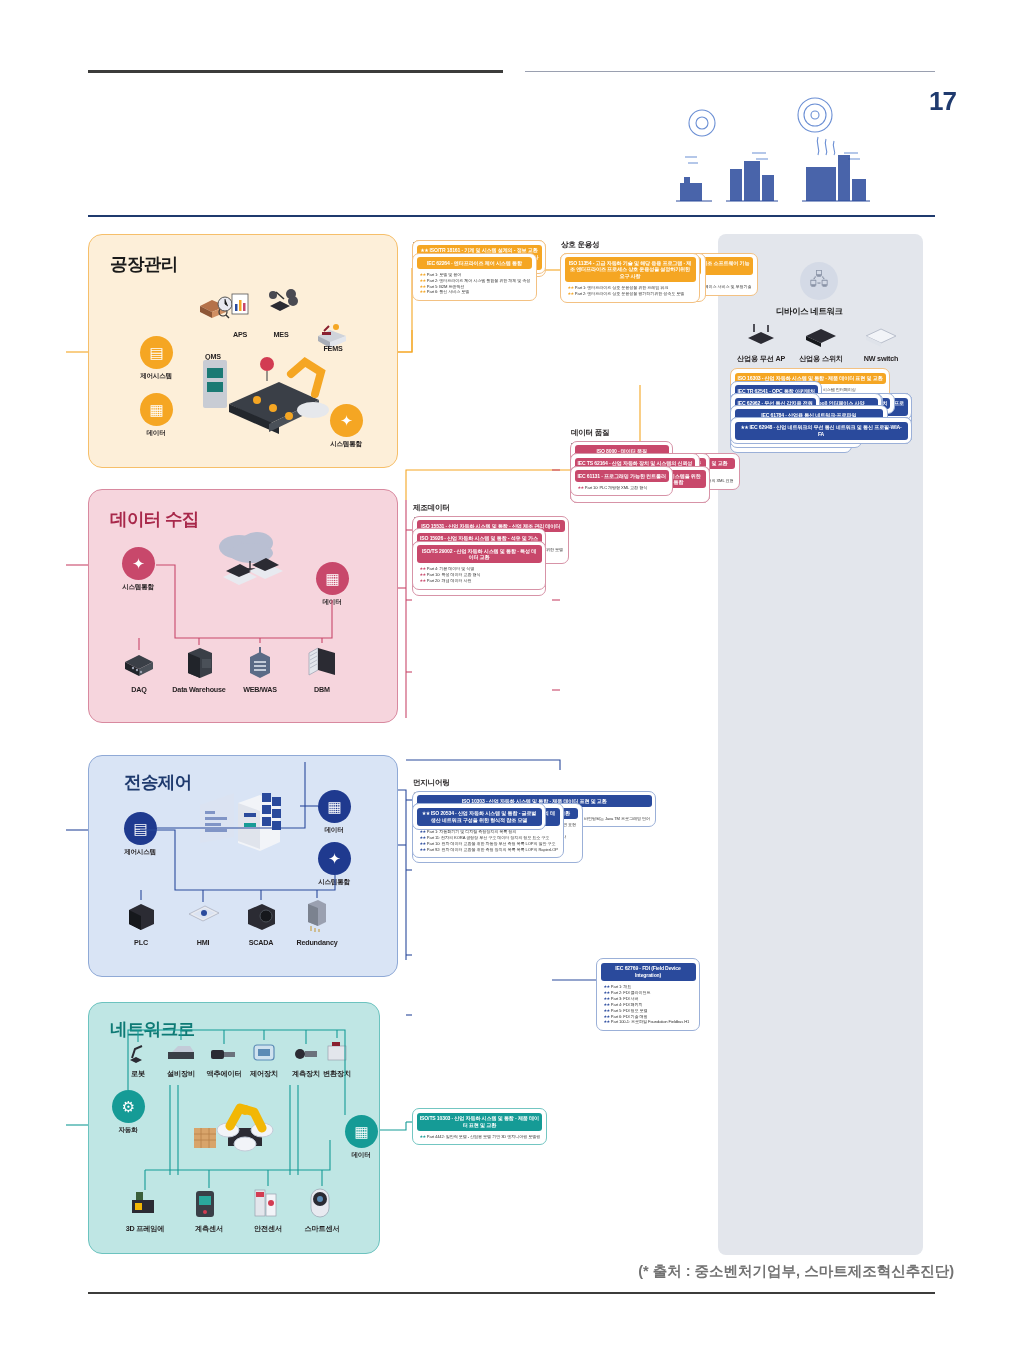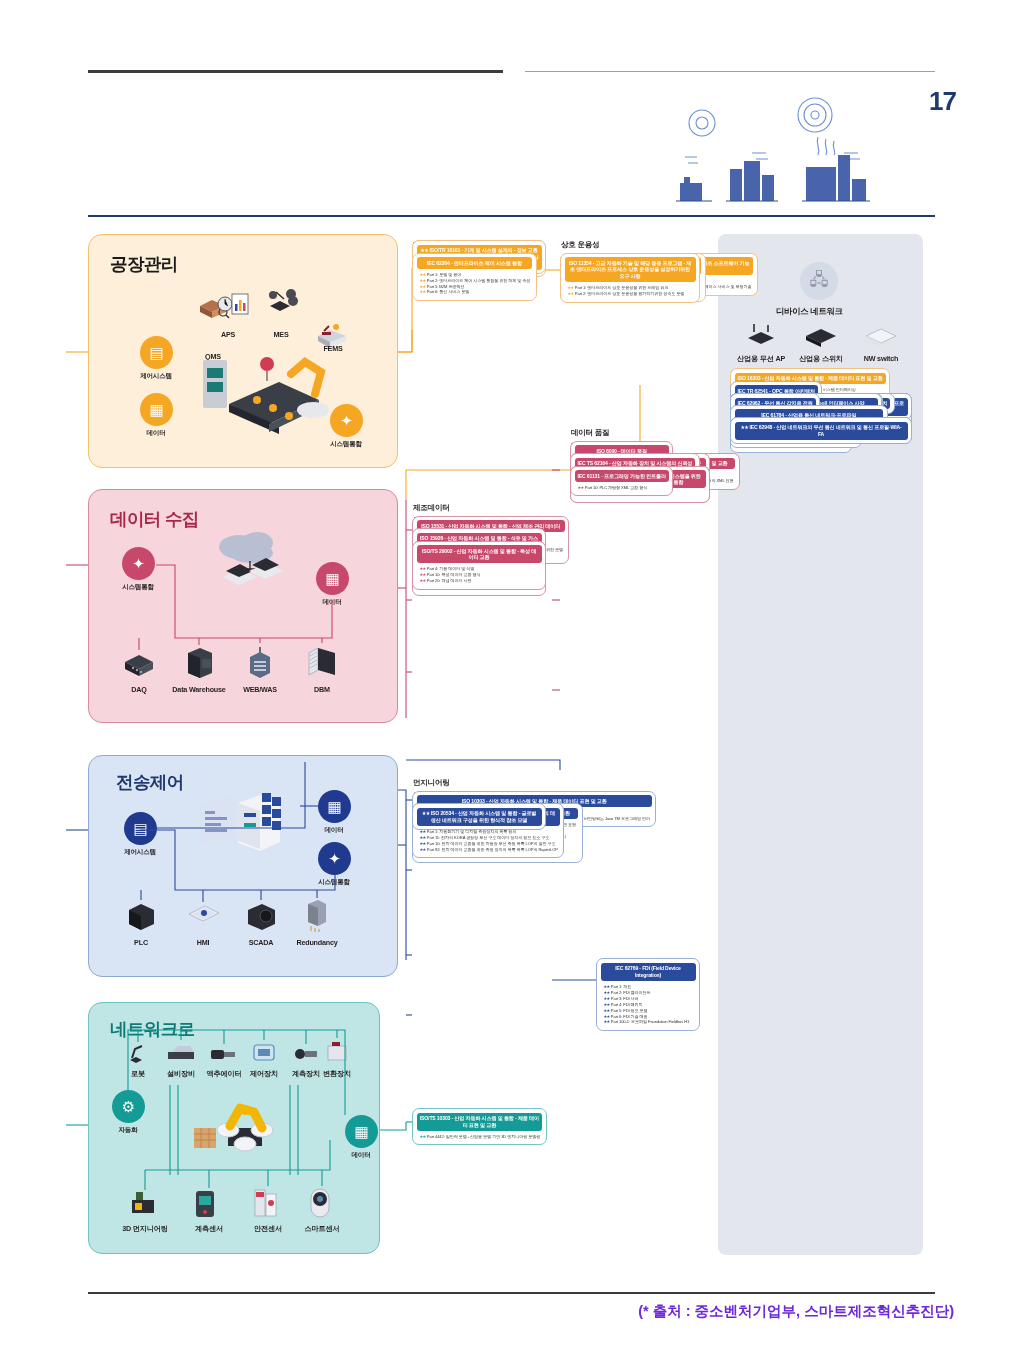--- a/index.html
+++ b/index.html
@@ -12,21 +12,21 @@
     position:relative;
     overflow:hidden;
   }
 
   
   .rule-left  { position:absolute; left:88px;  top:70px;  width:415px; height:3px; background:#3c3c3b; }
   .rule-right { position:absolute; left:525px; top:71px;  width:410px; height:1px; background:#9aa0b0; }
   .page-num   { position:absolute; right:68px; top:86px;  font-size:26px; font-weight:bold; color:#1f3a6e; letter-spacing:-1px;}
   .rule-blue  { position:absolute; left:88px;  top:215px; width:847px; height:1.6px; background:#1f3a6e; }
   .rule-foot  { position:absolute; left:88px;  top:1292px; width:847px; height:1.5px; background:#3c3c3b; }
-  .source     { position:absolute; right:70px; top:1302px; font-size:14.5px; font-weight:bold; color:#6d28d9; }
+  .source     { position:absolute; right:70px; top:1262px; font-size:14.5px; font-weight:bold; color:#737373; }
 
   
   .hero { position:absolute; left:630px; top:95px; width:260px; height:118px; }
 
   
   .panel { position:absolute; border-radius:14px; }
   .panel-title { position:absolute; font-size:17.5px; font-weight:bold; letter-spacing:-0.6px; }
 
   #panel-factory { left:88px;  top:234px;  width:310px; height:234px; background:#fdefd9; border:1.4px solid #f6bf6a; }
   #panel-collect { left:88px;  top:489px;  width:310px; height:234px; background:#f6d5dd; border:1.4px solid #d8899f; }
@@ -177,21 +177,21 @@
 <div class="dev" style="left:216px; top:290px; width:34px; height:28px;">
   <svg viewBox="0 0 34 28">
       <circle cx="9" cy="14" r="7" fill="#e8e8ef" stroke="#555" stroke-width="1"></circle>
       <path d="M9 9v5l3 2" stroke="#333" stroke-width="1"></path>
       <rect x="16" y="4" width="16" height="20" fill="#fff" stroke="#555" stroke-width=".8"></rect>
       <rect x="19" y="14" width="2.5" height="7" fill="#2a4a9c"></rect>
       <rect x="23" y="10" width="2.5" height="11" fill="#f5a623"></rect>
       <rect x="27" y="13" width="2.5" height="8" fill="#c8486b"></rect>
     </svg>
 </div>
-<div class="dev-lbl" style="left:228px; top:330px;">APS</div>
+<div class="dev-lbl" style="left:240px; top:330px;">APS</div>
 
 <div class="dev" style="left:264px; top:286px; width:38px; height:30px;">
   <svg viewBox="0 0 38 30">
       <g fill="#4a4a52">
         <circle cx="9" cy="9" r="4"></circle>
         <circle cx="27" cy="8" r="5"></circle>
         <circle cx="29" cy="15" r="5"></circle>
       </g>
       <path d="M6 20l10-5 10 5-10 5z" fill="#2b2b33"></path>
       <path d="M12 6l8 7" stroke="#333" stroke-width="1.6"></path>
@@ -309,21 +309,21 @@
 <div class="dev-lbl" style="left:322px; top:685px;">DBM</div>
 
 <svg class="wires" style="left:0;top:0" viewBox="0 0 1024 1366">
   <g fill="none" stroke="#c8486b" stroke-width="1.1">
     <path d="M156 565 H175 V638 H332 V600"></path>
       <path d="M139 638 V650M199 638 V645M260 638 V643M322 638 V643"></path>
   </g>
 </svg>
 
 <div class="panel" id="panel-transmit"></div>
-<div class="panel-title" style="left:116px; top:770px; color:#1f3a6e;">전송제어</div>
+<div class="panel-title" style="left:124px; top:770px; color:#1f3a6e;">전송제어</div>
 
 <div class="node c-blue" style="left:124px; top:812px; width:33px; height:33px;">
     <span class="gly">▤</span>
   </div>
 <div class="node-lbl" style="left:140px; top:848px;">제어시스템</div>
 <div class="node c-blue" style="left:318px; top:790px; width:33px; height:33px;">
     <span class="gly">▦</span>
   </div>
 <div class="node-lbl" style="left:334px; top:826px;">데이터</div>
 <div class="node c-blue" style="left:318px; top:842px; width:33px; height:33px;">
@@ -463,21 +463,21 @@
     <path d="M42 36l10-18 14 4 8 16" stroke="#f2b705" stroke-width="9" fill="none" stroke-linecap="round" stroke-linejoin="round"></path>
     <circle cx="57" cy="20" r="5" fill="#f2b705"></circle>
   </svg>
 </div>
 
 <div class="dev" style="left:126px; top:1190px; width:38px; height:28px;"><svg viewBox="0 0 38 28">
       <rect x="6" y="10" width="22" height="13" fill="#2b2b33"></rect>
       <rect x="9" y="13" width="7" height="7" fill="#f2b705"></rect>
       <rect x="10" y="2" width="7" height="8" fill="#3a5f3a"></rect>
     </svg></div>
-<div class="dev-lbl" style="left:145px; top:1224px;">3D 먼지니어링</div>
+<div class="dev-lbl" style="left:145px; top:1224px;">3D 프레임에</div>
 
 <div class="dev" style="left:192px; top:1188px; width:26px; height:32px;"><svg viewBox="0 0 26 32">
       <rect x="4" y="3" width="18" height="26" rx="3" fill="#3a3f47"></rect>
       <rect x="7" y="8" width="12" height="9" fill="#2aa89c"></rect>
       <circle cx="13" cy="24" r="2" fill="#d23c52"></circle>
     </svg></div>
 <div class="dev-lbl" style="left:209px; top:1224px;">계측센서</div>
 
 <div class="dev" style="left:252px; top:1186px; width:28px; height:34px;"><svg viewBox="0 0 28 34">
       <rect x="3" y="4" width="10" height="26" fill="#e3e6ec" stroke="#9aa0b0" stroke-width=".7"></rect>

